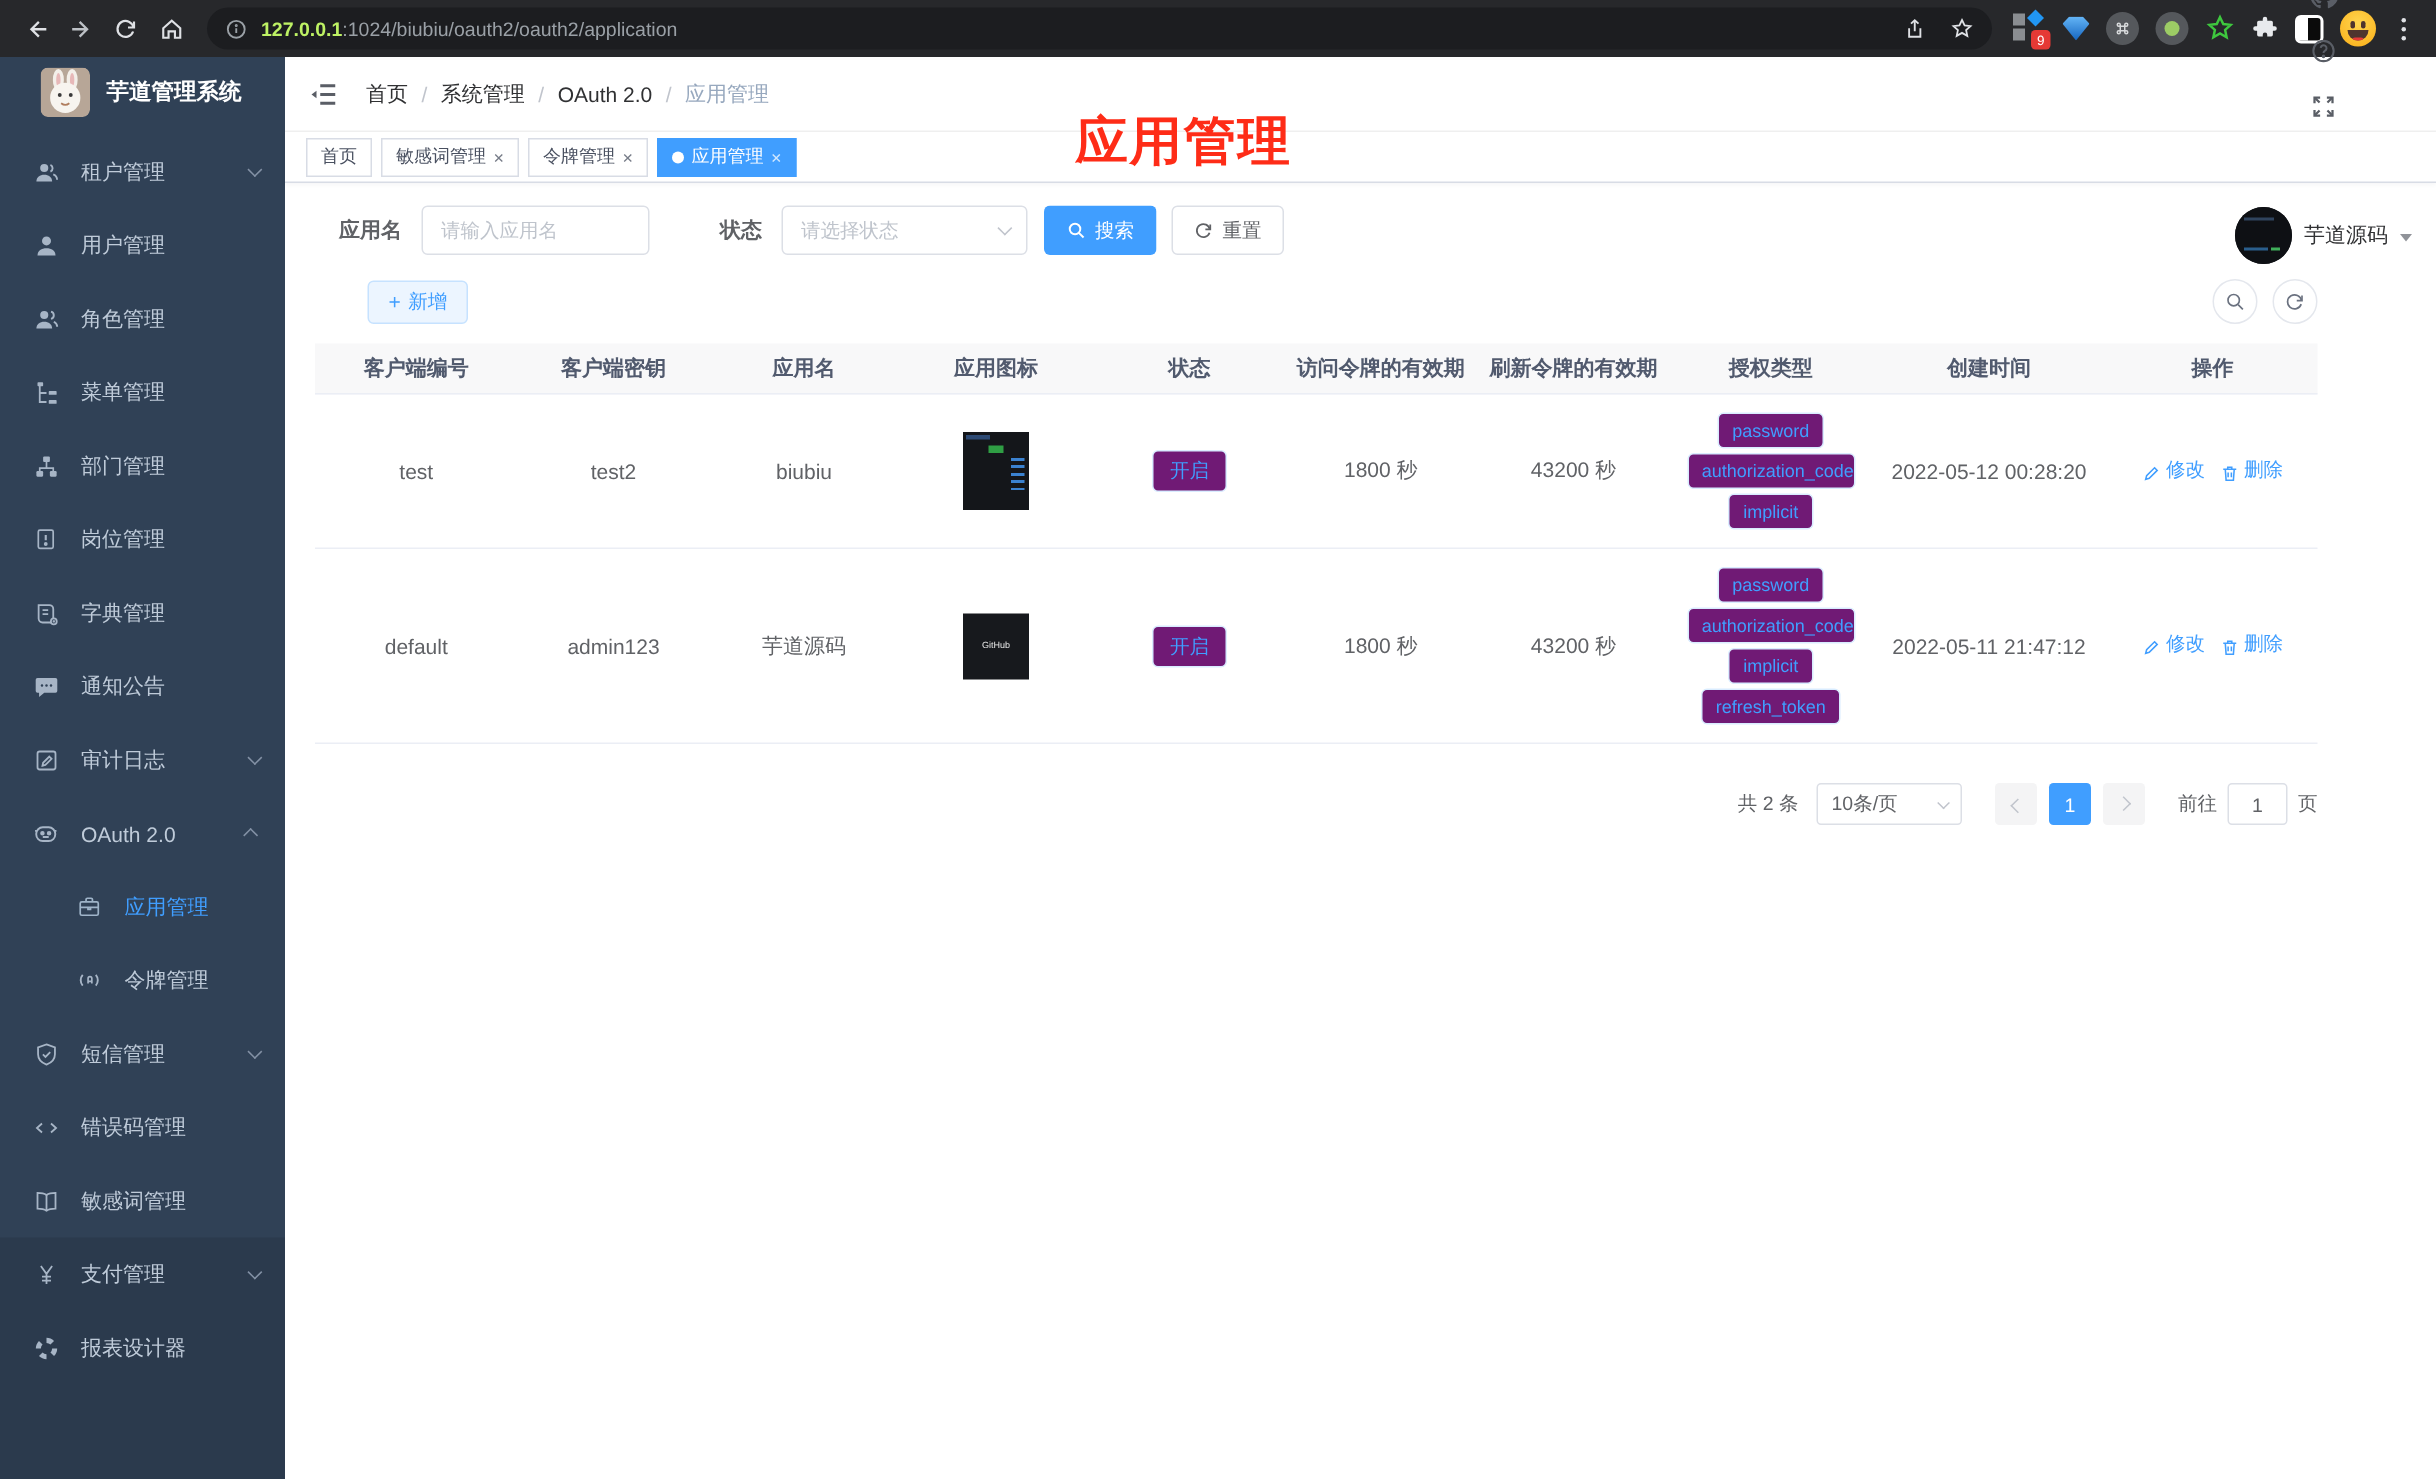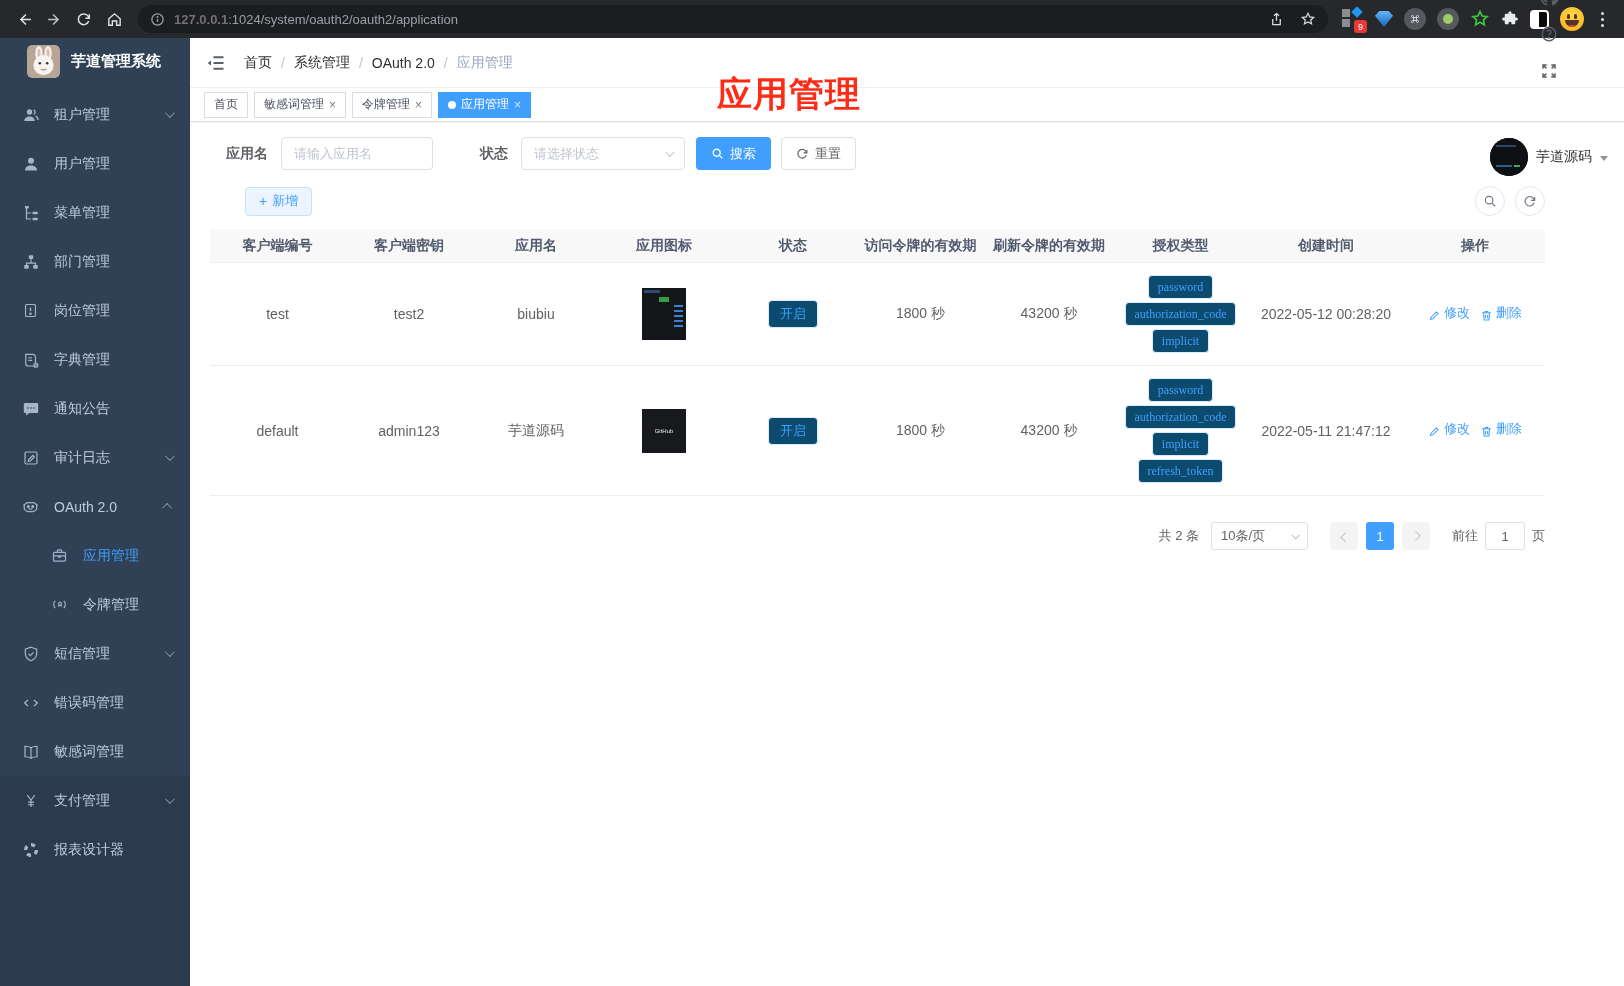--- a/index.html
+++ b/index.html
@@ -5,21 +5,21 @@
   * { margin:0; padding:0; box-sizing:border-box; }
   html,body { width:1624px; height:986px; overflow:hidden; background:#fff;
     font-family:"Liberation Sans","DejaVu Sans",sans-serif; font-size:14px; }
 
   
   .browser-bar { height:38px; background:#27282b; display:flex; align-items:center; padding:0 10px; gap:2px; }
   .nav-ico { width:28px; height:28px; display:flex; align-items:center; justify-content:center; color:#dfe1e5; border-radius:50%; }
   .nav-ico svg { display:block; }
   .url-pill { flex:1; height:28px; background:#1c1d20; border-radius:14px; display:flex; align-items:center;
     padding:0 12px; margin:0 8px; color:#9aa0a6; font-size:13px; min-width:0; }
-  .url-host { color:#737373; font-weight:700; }
+  .url-host { color:#bef264; font-weight:700; }
   .url-path { color:#9aa0a6; }
   .pill-right { margin-left:auto; display:flex; gap:16px; color:#dfe1e5; align-items:center; }
   .ext-cluster { display:flex; align-items:center; gap:11px; padding:0 4px; }
   .ext-grid { position:relative; width:22px; height:22px; }
   .ext-grid i { position:absolute; width:8px; height:8px; background:#8a8d91; }
   .ext-grid i.g1{ top:1px; left:0; } .ext-grid i.g2{ top:11px; left:0; }
   .ext-grid i.gb{ top:0; left:11px; background:#2196f3; transform:rotate(45deg); }
   .ext-badge { position:absolute; right:-3px; bottom:-3px; min-width:13px; height:13px; background:#e53935; color:#fff;
     font-size:9px; border-radius:3px; display:flex; align-items:center; justify-content:center; padding:0 2px; }
   .ext-gem { width:18px; height:16px; background:linear-gradient(#64b5f6,#1565c0); clip-path:polygon(25% 0,75% 0,100% 30%,50% 100%,0 30%); }
@@ -108,22 +108,22 @@
 
   
   .table { width:1335px; margin-top:13px; font-size:14px; color:#606266; }
   .t-header { display:flex; background:#f8f8f9; height:34px; align-items:center; }
   .t-header .tc { font-weight:600; color:#515a6e; }
   .t-row { display:flex; align-items:center; border-bottom:1px solid #ebeef5; padding:12px 0; }
   .t-header { border-bottom:1px solid #ebeef5; }
   .tc { display:flex; align-items:center; justify-content:center; text-align:center; flex:none; }
   .c0{width:135px}.c1{width:128px}.c2{width:126px}.c3{width:130px}.c4{width:128px}
   .c5{width:127px}.c6{width:130px}.c7{width:133px}.c8{width:158px}.c9{width:140px}
-  .tag { background:#0c4a6e; border:1px solid #d9ecff; color:#409eff; border-radius:4px; font-size:12px;
-    height:24px; display:inline-flex; align-items:center; padding:0 9px; white-space:nowrap;font-family:Liberation Serif, serif; }
+  .tag { background:#701a75; border:1px solid #d9ecff; color:#409eff; border-radius:4px; font-size:12px;
+    height:24px; display:inline-flex; align-items:center; padding:0 9px; white-space:nowrap; }
   .status-tag { height:28px; font-size:13px; padding:0 11px; }
   .grant-list { display:flex; flex-direction:column; align-items:center; gap:3px; }
   .grant-list .tag { max-width:112px; overflow:hidden; }
   .thumb1 { width:44px; height:52px; background:#14161a; position:relative; }
   .thumb1::before { content:''; position:absolute; top:9px; left:17px; width:10px; height:5px; background:#2f9e44; }
   .thumb1::after { content:''; position:absolute; top:17px; right:3px; width:9px; height:24px;
     background:repeating-linear-gradient(#3b82d0 0 2px,transparent 2px 5px); }
   .thumb1 .tline { position:absolute; top:2px; left:2px; width:16px; height:3px; background:#2d4a74; }
   .thumb2 { width:44px; height:44px; background:#17191d; display:flex; align-items:center; justify-content:center; }
   .thumb2 span { color:#e8e8e8; font-size:6px; }
@@ -174,21 +174,21 @@
   </span>
   <div class="url-pill">
     <span style="margin-right:9px;display:flex">
       <svg width="15" height="15" viewBox="0 0 24 24" fill="none" stroke="#9aa0a6" stroke-width="2">
           <circle cx="12" cy="12" r="9"></circle>
           <path d="M12 11v5"></path>
           <circle cx="12" cy="8" r="0.6" fill="#9aa0a6"></circle>
         </svg>
     </span>
     <span class="url-host">127.0.0.1</span>
-      <span class="url-path">:1024/system/oauth2/oauth2/application</span>
+      <span class="url-path">:1024/biubiu/oauth2/oauth2/application</span>
     <span class="pill-right">
       <span style="display:flex">
         <svg width="15" height="15" viewBox="0 0 24 24" fill="none" stroke="currentColor" stroke-width="2">
             <path d="M12 14V3"></path>
             <path d="M8 6l4-3.5L16 6"></path>
             <path d="M6 11v9h12v-9"></path>
           </svg>
       </span>
       <span style="display:flex">
         <svg width="16" height="16" viewBox="0 0 24 24" fill="none" stroke="currentColor" stroke-width="1.8">
@@ -272,20 +272,30 @@
           <span class="mi-icon">
             <svg width="18" height="18" viewBox="0 0 24 24" fill="currentColor">
               <circle cx="12" cy="7.5" r="4"></circle>
               <path d="M4 20.5c0-4.4 3.6-6.5 8-6.5s8 2.1 8 6.5z"></path>
             </svg>
           </span>
           <span class="mi-label">用户管理</span>
         </div>
         <div class="menu-item">
           <span class="mi-icon">
+            <svg width="18" height="18" viewBox="0 0 24 24" fill="currentColor">
+              <circle cx="10" cy="8" r="3.6"></circle>
+              <path d="M3 20c0-4 3.2-6 7-6s7 2 7 6z"></path>
+              <path d="M16 5a3.3 3.3 0 0 1 0 6.4M18.5 14c1.8.9 3 2.3 3 4.5" stroke="currentColor" stroke-width="1.7" fill="none"></path>
+            </svg>
+          </span>
+          <span class="mi-label">角色管理</span>
+        </div>
+        <div class="menu-item">
+          <span class="mi-icon">
             <svg width="18" height="18" viewBox="0 0 24 24" fill="none" stroke="currentColor" stroke-width="1.6">
               <path d="M6 4v16h6M6 12h6"></path>
               <g fill="currentColor" stroke="none">
                 <rect x="4" y="2.5" width="5" height="3.4" rx="0.6"></rect>
                 <rect x="14" y="10.2" width="7" height="3.4" rx="0.6"></rect>
                 <rect x="14" y="18.2" width="7" height="3.4" rx="0.6"></rect>
               </g>
             </svg>
           </span>
           <span class="mi-label">菜单管理</span>

